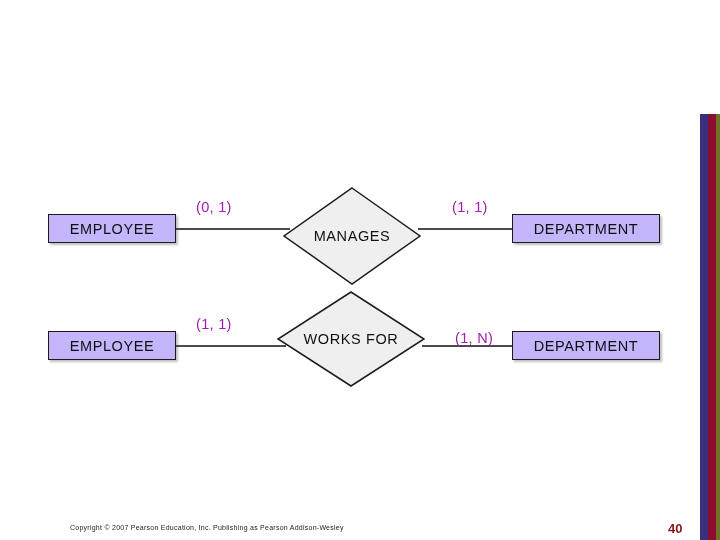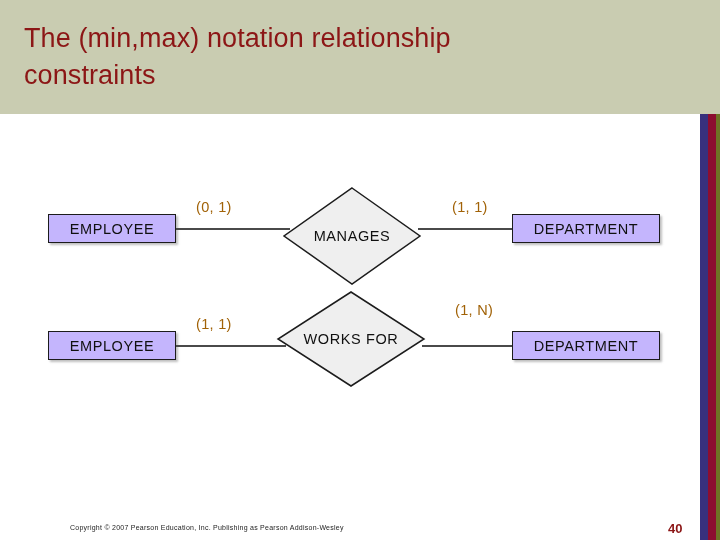--- a/index.html
+++ b/index.html
@@ -102,21 +102,21 @@
   }
 
   .er-line {
     position: absolute;
     height: 1.5px;
     background: #4a4a4a;
   }
 
   .er-card {
     position: absolute;
-    color: #a16207;
+    color: #a21caf;
     font-size: 14.5px;
     letter-spacing: 0.3px;
     white-space: nowrap;
   }
 
   
   #footer-copyright {
     position: absolute;
     left: 70px;
     top: 524px;
@@ -132,24 +132,20 @@
     color: #8c1616;
     font-size: 13px;
     font-weight: bold;
   }
 </style>
 </head>
 <body>
 
 <div id="slide">
 
-  <div id="title-band">
-    <div id="slide-title">The (min,max) notation relationship
-constraints</div>
-  </div>
 
   <div class="edge-stripe" id="stripe-blue"></div>
   <div class="edge-stripe" id="stripe-red"></div>
   <div class="edge-stripe" id="stripe-olive"></div>
 
   <div id="diagram">
 
     <div>
 
       <div class="er-box" style="left:48px; top:100px; width:128px; height:29px;">EMPLOYEE</div>
@@ -182,21 +178,21 @@
 
       <div class="er-diamond-wrap" style="left:276px; top:176px; width:150px; height:98px;">
         <svg width="150" height="98" viewBox="0 0 150 98">
           <polygon points="75,2 148,49 75,96 2,49" fill="#efefef" stroke="#1c1c1c" stroke-width="1.5"></polygon>
         </svg>
         <div class="er-diamond-label">WORKS FOR</div>
       </div>
 
       <div class="er-line" style="left:422px; top:231px; width:92px;"></div>
 
-      <div class="er-card" style="left:455px; top:188px;">(1, N)</div>
+      <div class="er-card" style="left:455px; top:216px;">(1, N)</div>
 
       <div class="er-box" style="left:512px; top:217px; width:148px; height:29px;">DEPARTMENT</div>
     </div>
 
   </div>
 
   <div id="footer-copyright">Copyright © 2007 Pearson Education, Inc. Publishing as Pearson Addison-Wesley</div>
 
   <div id="page-number">40</div>
 

